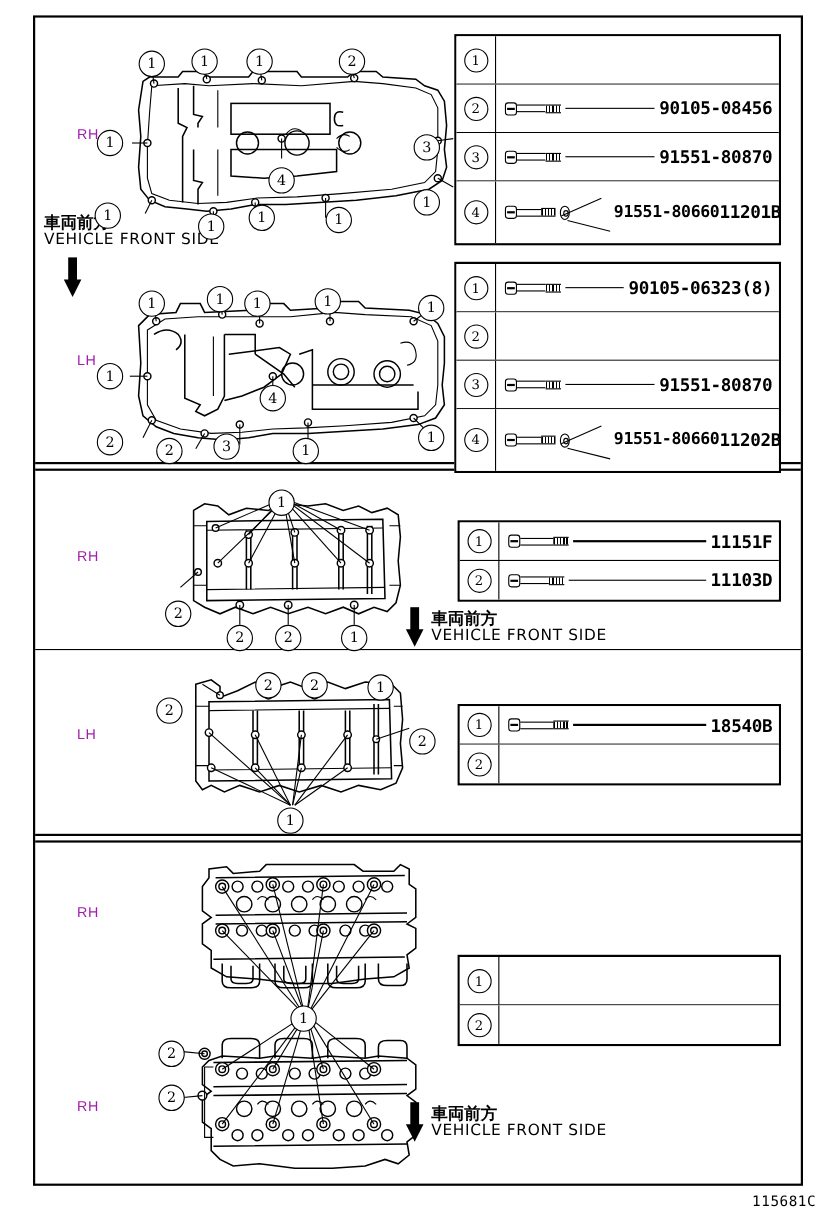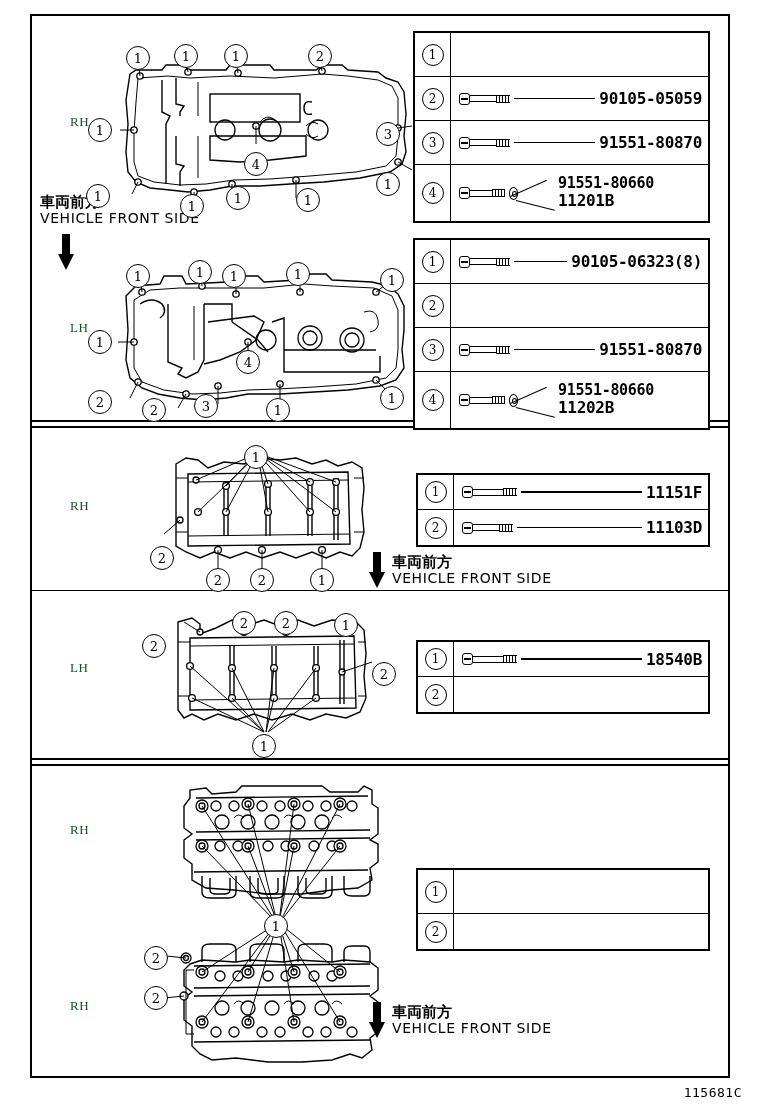--- a/index.html
+++ b/index.html
@@ -27,24 +27,24 @@
   .hrule {
     position: absolute;
     left: 0; width: 100%;
     height: 2px; background: #000;
   }
   .hrule.thin { height: 1px; background:#000; }
 
   
   .side-label {
     position: absolute;
-    font-family: Liberation Serif, serif;
+    font-family: Liberation Sans, sans-serif;
     font-size: 13px;
     letter-spacing: .5px;
-    color: #14532d;
+    color: #a21caf;
     white-space: nowrap;
   }
 
   
   .frontside {
     position: absolute;
     display: flex;
     align-items: center;
     gap: 7px;
     white-space: nowrap;
@@ -137,21 +137,21 @@
   .legend-partnum {
     font-family: "DejaVu Sans Mono", monospace;
     font-weight: 700;
     font-size: 16px;
     letter-spacing: -0.3px;
     white-space: nowrap;
   }
   .legend-partnum.small { font-size: 15px; }
   .legend-labels {
     display: flex;
-    flex-direction: column;
+    flex-direction: row;
     justify-content: flex-end;
     line-height: 1.15;
   }
 
   
   .bolt {
     position: relative;
     flex: 0 0 auto;
     height: 14px;
     display: flex;
@@ -349,21 +349,21 @@
       <div class="legend-num">
         <div class="circ">2</div>
       </div>
       <div class="legend-body">
         <span class="bolt">
           <span class="head"></span>
             <span class="shank" style="width:26px"></span>
             <span class="thread" style="width:14px"></span>
         </span>
         <span class="lead-dash"></span>
-        <span class="legend-partnum">90105-05059</span>
+        <span class="legend-partnum">90105-08456</span>
       </div>
     </div>
     <div class="legend-row" style="height:44px;">
       <div class="legend-num">
         <div class="circ">3</div>
       </div>
       <div class="legend-body">
         <span class="bolt">
           <span class="head"></span>
             <span class="shank" style="width:26px"></span>

